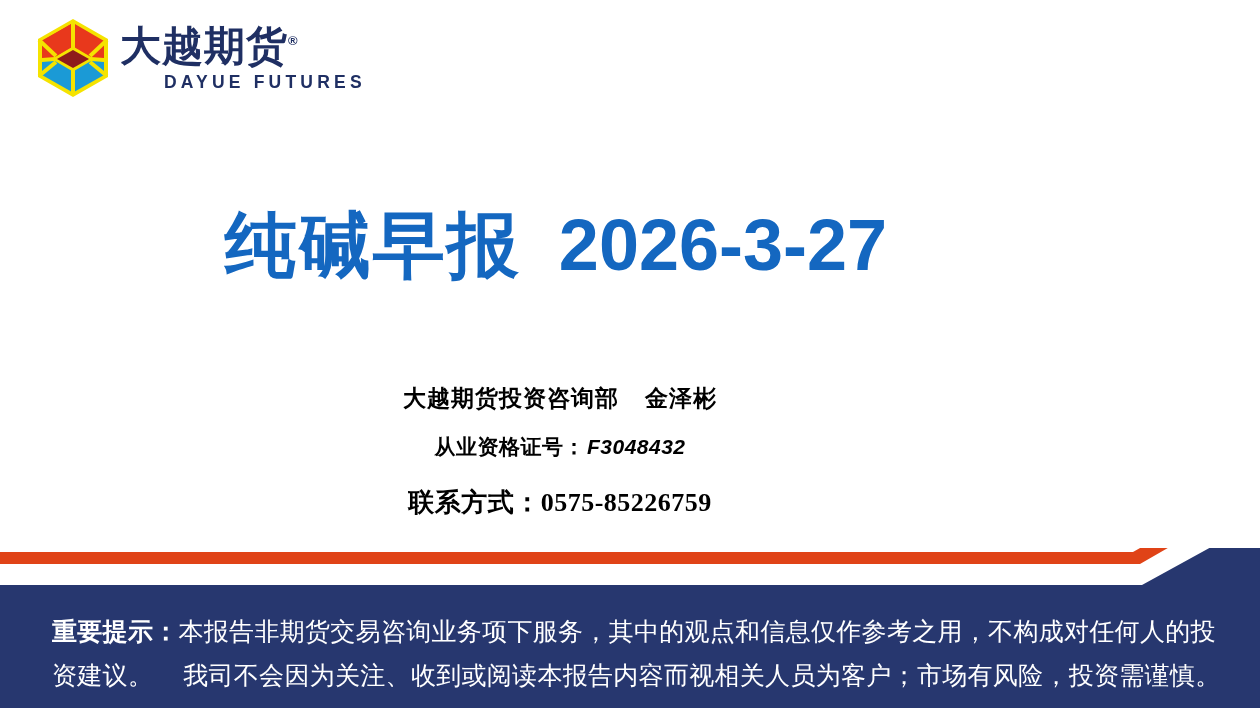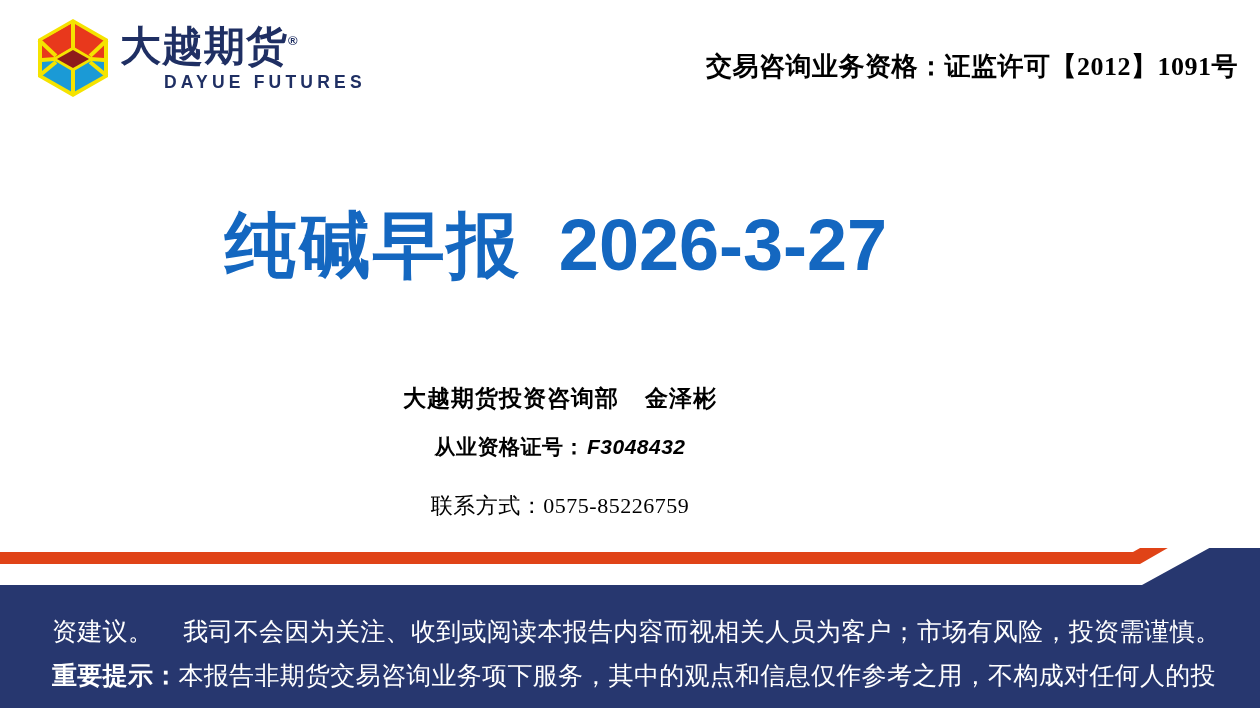--- a/index.html
+++ b/index.html
@@ -131,25 +131,25 @@
     font-weight: bold;
     font-size: 21px;
     letter-spacing: 0.5px;
     white-space: nowrap;
     margin-bottom: 8px;
   }
   .cert-line .code { margin-left: 2px; font-style: italic; }
 
   .contact-line {
     font-family: "Liberation Serif", "DejaVu Serif", serif;
-    font-weight: normal;
-    font-size: 22px;
+    font-weight: bold;
+    font-size: 26px;
     letter-spacing: 0.5px;
     white-space: nowrap;
-    margin-top: 30px;
+    margin-top: 24px;
   }
 
   
   .footer-art {
     position: absolute;
     left: 0;
     bottom: 0;
     width: 1260px;
     height: 160px;
   }
@@ -217,21 +217,20 @@
         <line x1="37" y1="51" x2="37" y2="78"></line>
       </g>
     </svg>
 
     <div class="logo-words">
       <div class="logo-cn"><span>大越期货</span><span class="reg">®</span></div>
       <div class="logo-en">DAYUE FUTURES</div>
     </div>
   </div>
 
-  <div class="qualification">交易咨询业务资格：证监许可【2012】1091号</div>
 </div>
 
 <div class="main-title">
   <span>纯碱早报</span><span class="title-date">2026-3-27</span>
 </div>
 
 <div class="author-block">
   <div class="author-line">
     <span>大越期货投资咨询部</span><span class="name">金泽彬</span>
   </div>
@@ -245,18 +244,18 @@
 
 <svg class="footer-art" viewBox="0 0 1260 160" preserveAspectRatio="none">
 
   <path d="M0,37 L1142,37 L1213,-2 L1260,-2 L1260,160 L0,160 Z" fill="#27376f"></path>
 
   <path d="M0,4 L1133,4 L1200,-34 L1260,-34 L1260,-22 L1206,-22 L1140,16 L0,16 Z" fill="#e04317"></path>
 </svg>
 
 <div class="footer-text">
   <div class="disclaimer-line">
+    <span class="disclaimer-label">重要提示：</span><span>本报告非期货交易咨询业务项下服务，其中的观点和信息仅作参考之用，不构成对任何人的投</span>
+  </div>
+  <div class="disclaimer-line">
     <span>资建议。</span><span class="indent"></span><span>我司不会因为关注、收到或阅读本报告内容而视相关人员为客户；市场有风险，投资需谨慎。</span>
   </div>
-  <div class="disclaimer-line">
-    <span class="disclaimer-label">重要提示：</span><span>本报告非期货交易咨询业务项下服务，其中的观点和信息仅作参考之用，不构成对任何人的投</span>
-  </div>
 </div>
 
 </body></html>

